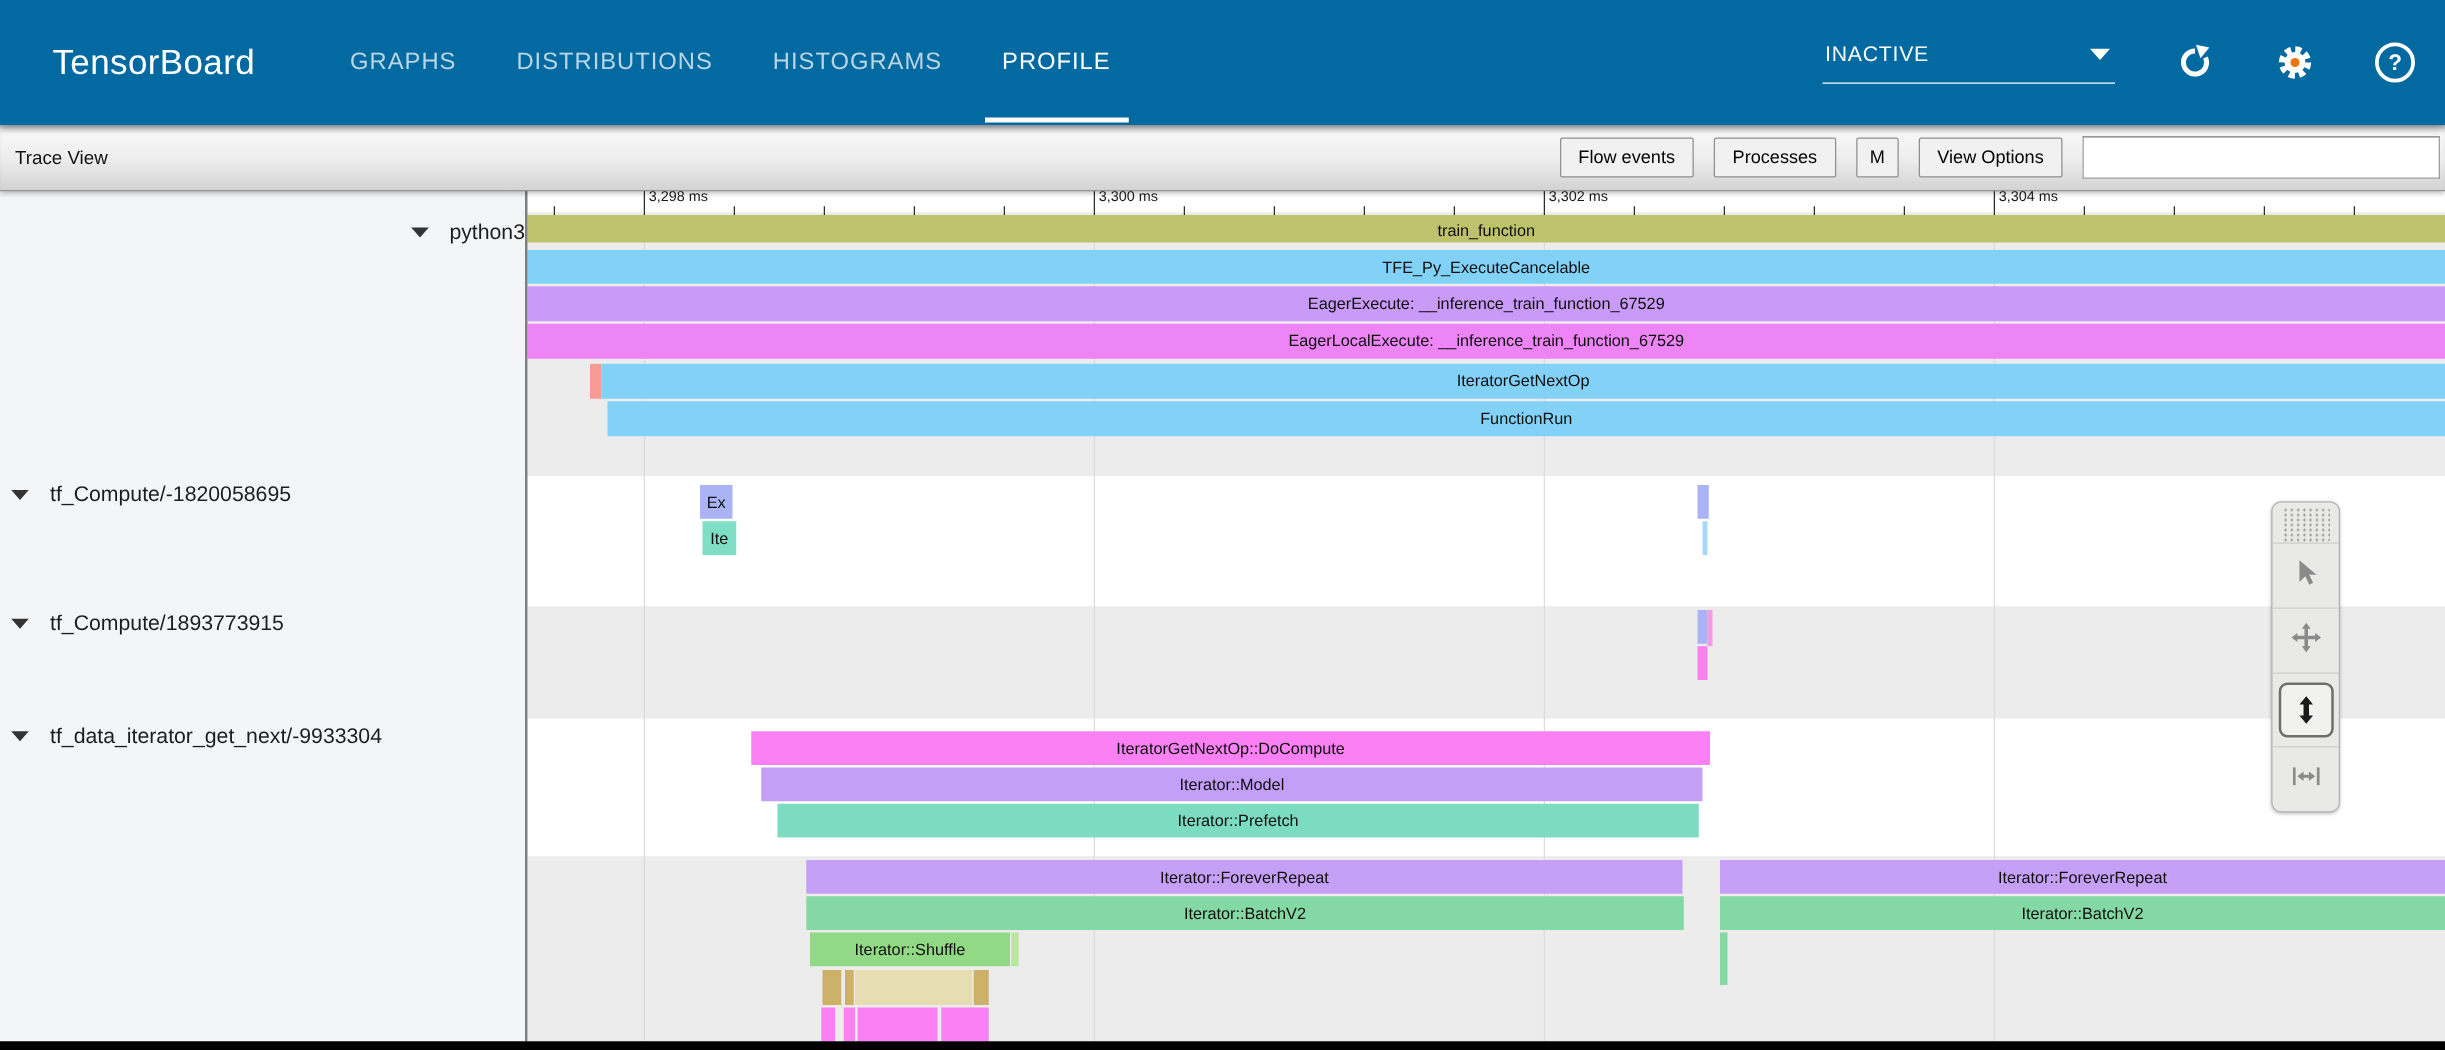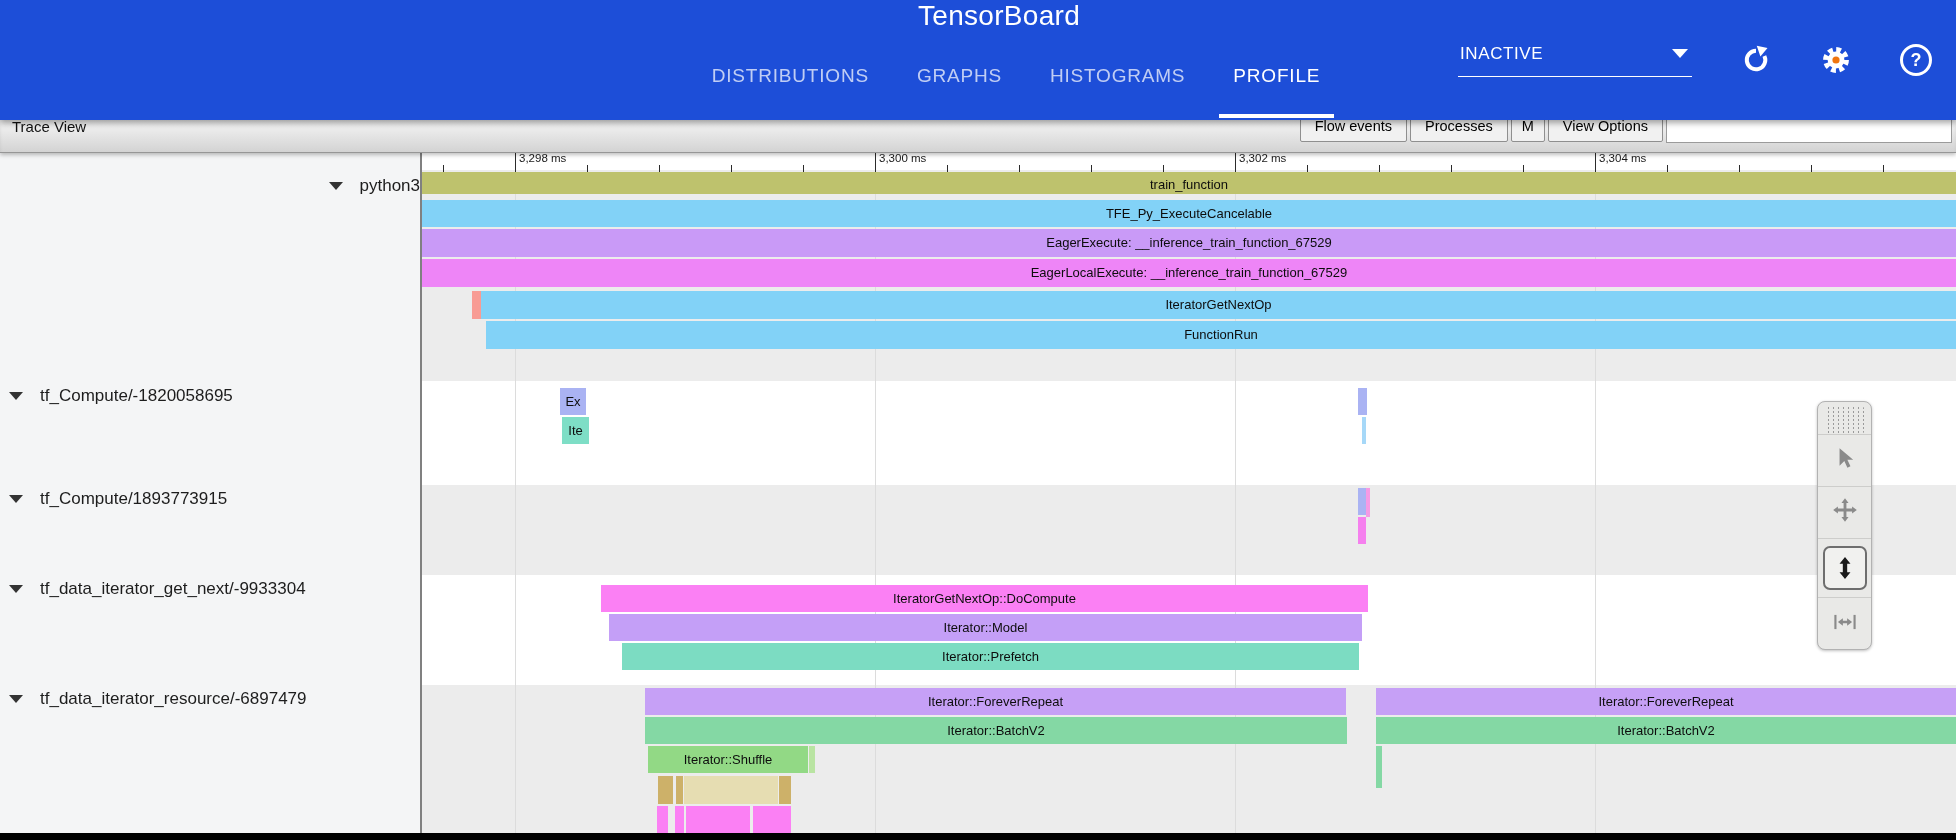--- a/index.html
+++ b/index.html
@@ -1,21 +1,21 @@
 <!DOCTYPE html>
 <html><head>
 <meta charset="utf-8">
 <style>
   html,body{margin:0;padding:0;background:#fff;}
   #app{position:relative;width:1956px;height:840px;overflow:hidden;
        font-family:"Liberation Sans",sans-serif;background:#fff;}
 
   
-  .hdr{position:absolute;left:0;top:0;width:100%;height:120px;background:#1d4ed8;
-       display:flex;align-items:center;z-index:30;box-shadow:0 3px 6px rgba(0,0,0,.35);flex-direction:column;}
+  .hdr{position:absolute;left:0;top:0;width:100%;height:100px;background:#0369a1;
+       display:flex;align-items:center;z-index:30;box-shadow:0 3px 6px rgba(0,0,0,.35);}
   .logo{color:#fff;font-size:28px;font-weight:400;margin-left:42px;letter-spacing:.3px;}
   .tabs{display:flex;align-items:center;gap:48px;margin-left:76px;height:100%;}
   .tab{position:relative;display:flex;align-items:center;height:100%;
        color:rgba(255,255,255,.72);font-size:19px;font-weight:500;letter-spacing:.8px;cursor:pointer;}
   .tab.active{color:#fff;}
   .tab.active::after{content:"";position:absolute;left:-14px;right:-14px;bottom:2px;height:4px;background:#fff;}
   .hdr-right{position:absolute;right:24px;top:0;height:100%;display:flex;align-items:center;gap:48px;}
   .runsel{position:relative;width:228px;border-bottom:1px solid #fff;padding:0 4px 12px 2px;
           display:flex;align-items:center;cursor:pointer;}
   .runsel .val{color:#fff;font-size:17px;font-weight:500;letter-spacing:.6px;}
@@ -25,21 +25,21 @@
   .help-circ{width:26px;height:26px;border:3px solid #fff;border-radius:50%;
              display:flex;align-items:center;justify-content:center;
              color:#fff;font-size:18px;font-weight:700;}
 
   
   .tbar{position:absolute;left:0;top:100px;width:100%;height:52px;
         background:linear-gradient(180deg,#fbfbfb 0%,#ececec 55%,#d3d3d3 100%);
         border-bottom:1px solid #969696;z-index:25;display:flex;align-items:center;
         box-shadow:inset 0 5px 6px -4px rgba(0,0,0,.35),0 2px 4px rgba(0,0,0,.25);}
   .tbar-title{font-size:15px;color:#111;margin-left:12px;}
-  .tbar-right{position:absolute;right:4px;display:flex;align-items:center;gap:3px;}
+  .tbar-right{position:absolute;right:4px;display:flex;align-items:center;gap:16px;}
   .tbtn{background:#f1f1f1;border:1px solid #8f8f8f;border-radius:2px;height:32px;
         font-family:"Liberation Sans",sans-serif;font-size:14.5px;color:#000;
         padding:0 14px;cursor:pointer;white-space:nowrap;}
   .tbtn.sq{padding:0 10px;}
   .tsearch{width:286px;height:34px;background:#fff;border:1px solid #9b9b9b;border-top-color:#777;
            font-family:"Liberation Sans",sans-serif;font-size:14px;padding:0 8px;box-sizing:border-box;}
   .sidebar{position:absolute;left:0;top:152px;width:420px;height:681px;background:#f4f5f6;z-index:5;}
   .proc-row{position:absolute;left:0;width:100%;height:24px;display:flex;align-items:center;cursor:pointer;}
   .tri{width:0;height:0;border-left:7px solid transparent;border-right:7px solid transparent;
        border-top:8px solid #333;margin-left:9px;}
@@ -69,22 +69,22 @@
         width:40px;height:40px;display:flex;align-items:center;justify-content:center;}
 </style>
 </head>
 <body>
 
 <div id="app">
 
   <div class="hdr">
     <div class="logo">TensorBoard</div>
     <div class="tabs">
+      <div class="tab">GRAPHS</div>
       <div class="tab">DISTRIBUTIONS</div>
-      <div class="tab">GRAPHS</div>
       <div class="tab">HISTOGRAMS</div>
       <div class="tab active">PROFILE</div>
     </div>
     <div class="hdr-right">
       <div class="runsel">
         <span class="val">INACTIVE</span>
         <span class="caret"></span>
       </div>
       <div class="hicon">
         <svg width="30" height="30" viewBox="0 0 24 24">
@@ -196,24 +196,20 @@
         <span class="proc-label">tf_Compute/-1820058695</span>
       </div>
       <div class="proc-row" style="top: 335px;">
         <span class="tri"></span>
         <span class="proc-label">tf_Compute/1893773915</span>
       </div>
       <div class="proc-row" style="top: 425px;">
         <span class="tri"></span>
         <span class="proc-label">tf_data_iterator_get_next/-9933304</span>
       </div>
-      <div class="proc-row" style="top: 535px;">
-        <span class="tri"></span>
-        <span class="proc-label">tf_data_iterator_resource/-6897479</span>
-      </div>
     </div>
   <div class="vsplit"></div>
   <div class="blackbar"></div>
 
   <div class="palette">
     <div class="grip"></div>
     <div class="ptool">
       <span>
         <svg width="24" height="24" viewBox="0 0 22 22">
           <path d="M6,2 L6,18 L10.4,13.8 L13.2,20 L16,18.6 L13.2,12.6 L18.5,12.6 Z" fill="#8a8a8a"></path>

